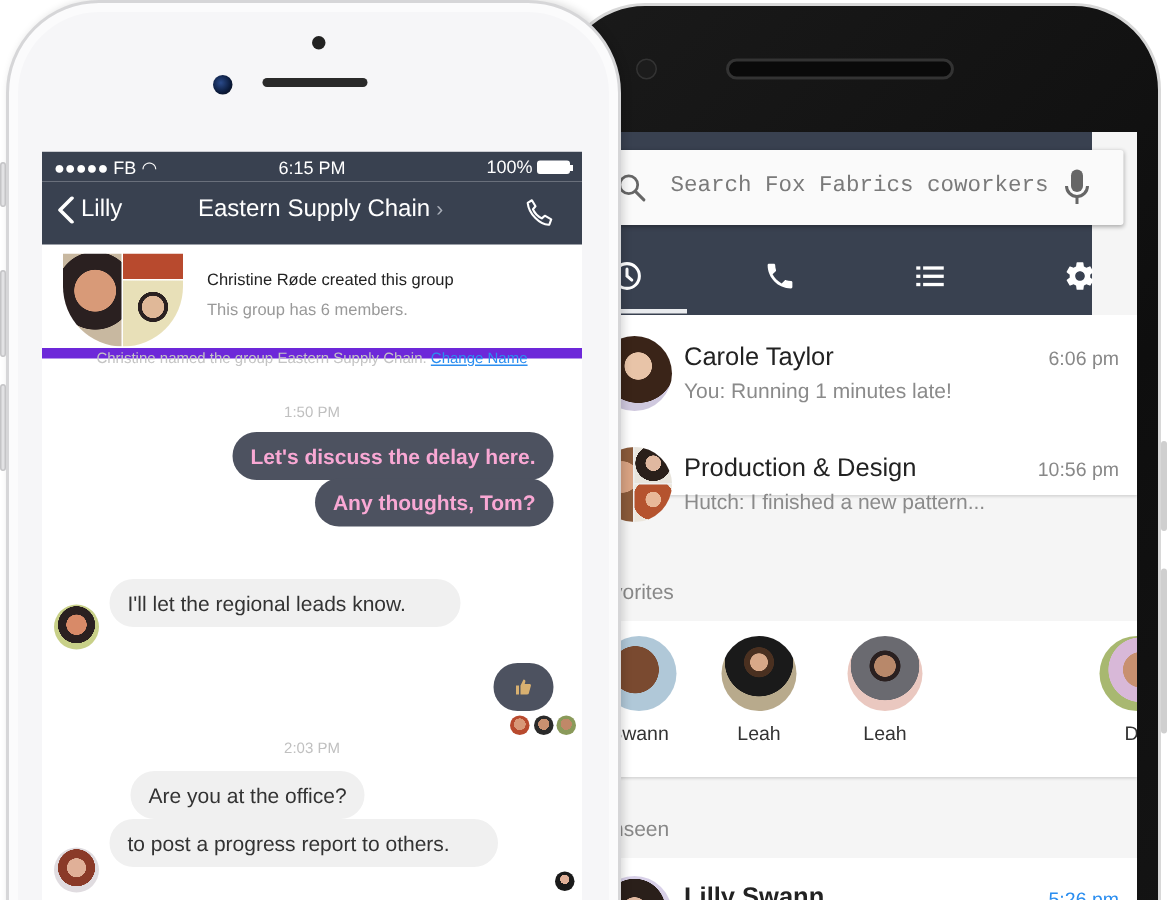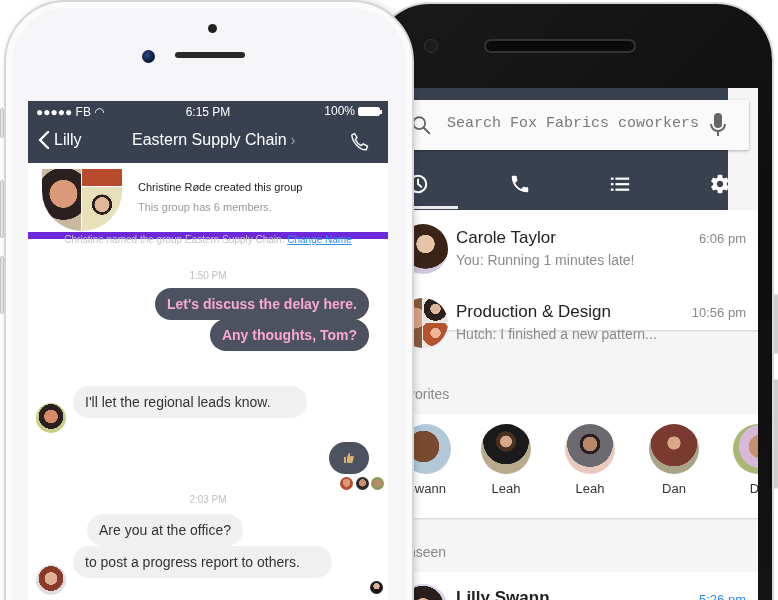--- a/index.html
+++ b/index.html
@@ -161,24 +161,20 @@
         <div class="fav-name">Swann</div>
       </div>
       <div class="fav" style="left:64px;">
         <div class="fav-av" style="background:radial-gradient(circle at 50% 35%, #d8a888 0 14%, #4a3020 15% 24%, #1a1a1a 25% 55%, #b8aa8c 56%);"></div>
         <div class="fav-name">Leah</div>
       </div>
       <div class="fav" style="left:148px;">
         <div class="fav-av" style="background:radial-gradient(circle at 50% 40%, #b8886a 0 18%, #2a2020 19% 26%, #6a6a70 27% 58%, #eac8c0 59%);"></div>
         <div class="fav-name">Leah</div>
       </div>
-      <div class="fav" style="left:232px;">
-        <div class="fav-av" style="background:radial-gradient(circle at 50% 38%, #d8a888 0 16%, #7a3a30 17% 58%, #a8a488 59%);"></div>
-        <div class="fav-name">Dan</div>
-      </div>
       <div class="fav" style="left:316px;">
         <div class="fav-av" style="background:radial-gradient(circle at 55% 45%, #c89070 0 30%, #d8b8d8 31% 55%, #a8b870 56%);"></div>
         <div class="fav-name">Do</div>
       </div>
     </div>
 
     <span class="a-section" style="top:456px;">nseen</span>
 
     <div class="a-card" style="top:484px;height:60px;">
       <div class="a-row" style="top:0;">

